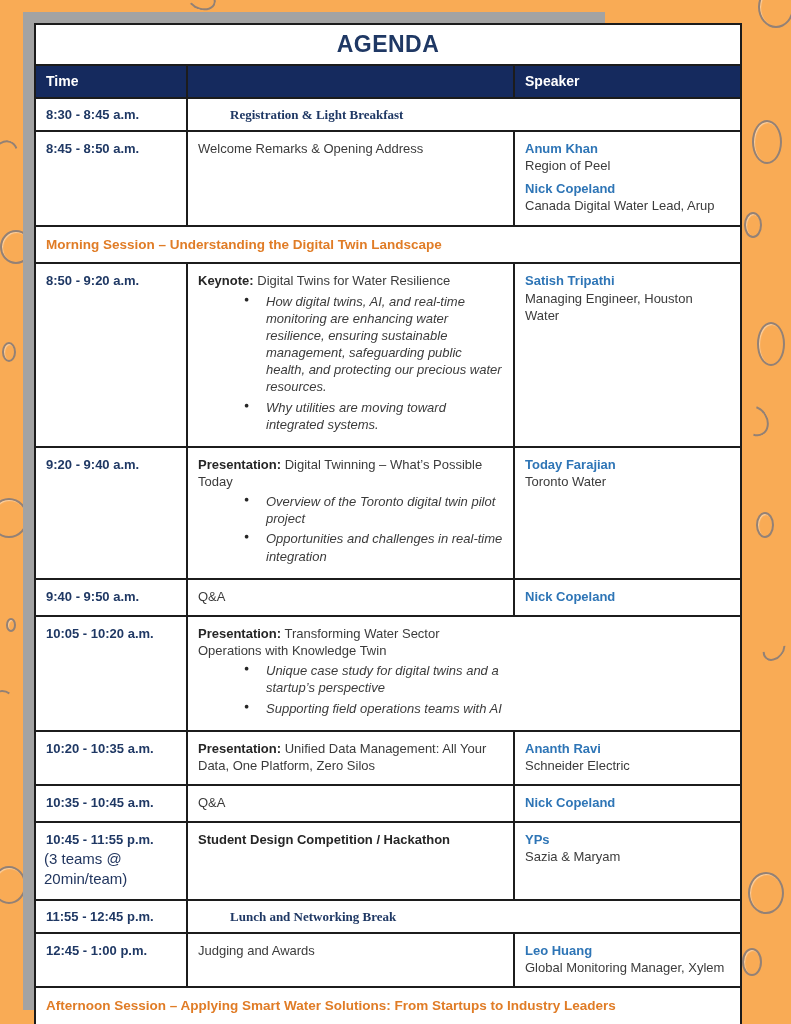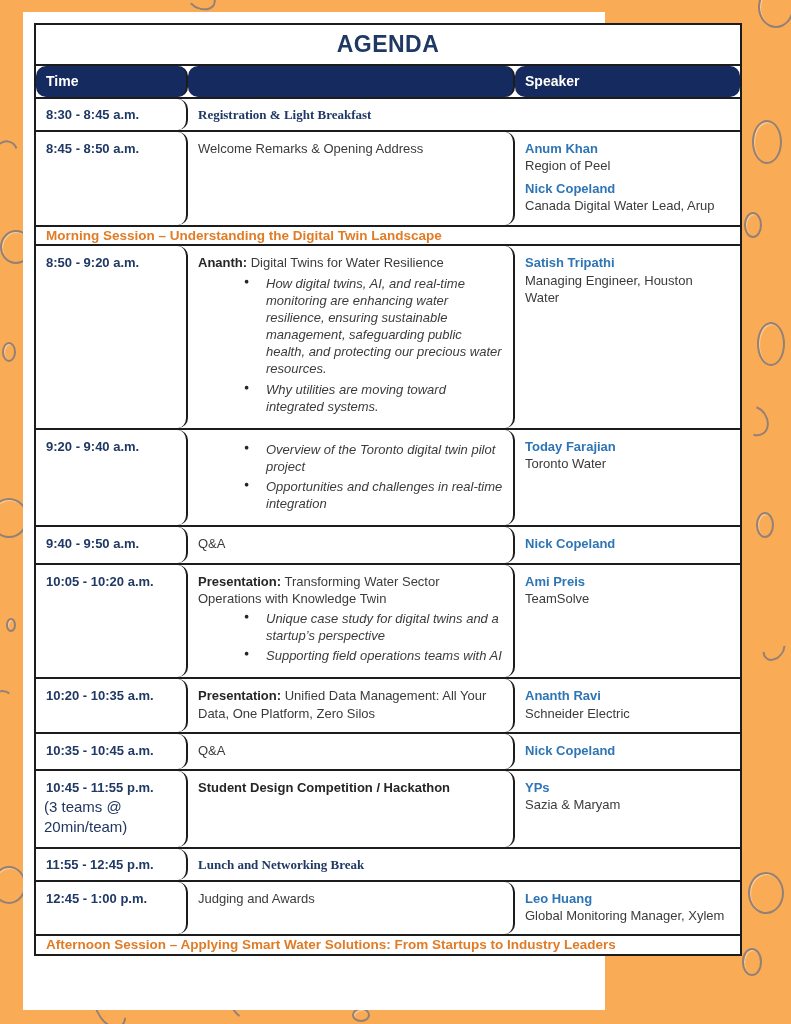--- a/index.html
+++ b/index.html
@@ -26,21 +26,21 @@
     border:2.5px solid rgba(84,104,138,0.62);
     border-radius:50%;
     box-shadow:inset 1px 1px 1px rgba(255,255,255,0.45);
   }
   .drop.arc{border-top-color:transparent;border-left-color:transparent;box-shadow:none;}
   .drop.arc2{border-bottom-color:transparent;border-right-color:transparent;box-shadow:none;}
   .sheet{
     position:absolute;
     left:23px;top:12px;
     width:582px;height:998px;
-    background:#ffffff;
+    background:#a3a3a3;
     padding:11px 11px;
   }
   .agenda-table{
     width:708px;
     border:2.5px solid var(--line);
     background:#fff;
   }
   .title-row{
     border-bottom:2px solid var(--line);
     min-height:41px;
@@ -57,47 +57,46 @@
     grid-template-columns:152px 327px 1fr;
     border-bottom:2px solid var(--line);
   }
   .grid-row:last-child{border-bottom:none;}
   .cell{
     border-right:2px solid var(--line);
     padding:8px 10px 10px 10px;
     font-size:13px;
     line-height:1.32;
     color:var(--body-text);
-    border-radius:10px;
   }
   .cell:last-child{border-right:none;}
   
   .header-row{min-height:33px;}
   .header-row .cell{
     background:var(--navy);
     color:#ffffff;
     font-weight:bold;
     font-size:14px;
     display:flex;align-items:center;
     padding-top:4px;padding-bottom:4px;
   }
   
   .time-cell{color:var(--navy-text);font-weight:bold;}
   .time-note{display:block;font-weight:normal;font-size:15px;color:#22365f;margin-top:1px;margin-left:-2px;}
   
   .span-cell{grid-column:2 / 4;color:var(--navy-text);font-weight:bold;display:flex;align-items:center;padding-top:6px;padding-bottom:6px;font-family:Liberation Serif, serif;}
-  .span-row{min-height:33px;}
+  .span-row{min-height:33px;gap:32px;}
   .span-row .time-cell{display:flex;align-items:center;padding-top:6px;padding-bottom:6px;}
   
   .section-cell{
     grid-column:1 / 4;
     color:var(--orange-accent);
     font-weight:bold;
     font-size:13.5px;
-    padding:0 10px;
+    padding:9px 10px;
   }
   
   .desc-lead{font-weight:bold;color:#262626;}
   .desc-text{color:var(--body-text);}
   .bullets{list-style:none;margin-top:3px;}
   .bullets li{
     position:relative;
     margin:2px 0 3px 46px;
     padding-left:22px;
     font-style:italic;
@@ -175,36 +174,37 @@
                 <span class="speaker-role">Canada Digital Water Lead, Arup</span>
               </div>
             </div>
           </div>
           <div class="grid-row section-row">
             <div class="cell section-cell">Morning Session – Understanding the Digital Twin Landscape</div>
           </div>
           <div class="grid-row item-row">
             <div class="cell time-cell"><span>8:50 - 9:20 a.m.</span></div>
             <div class="cell desc-cell">
-              <div><span class="desc-lead">Ananth:</span><span class="desc-text"> Digital Twins for Water Resilience</span></div>
+              <div><span class="desc-lead">Keynote:</span><span class="desc-text"> Digital Twins for Water Resilience</span></div>
               <ul class="bullets">
                 <li>How digital twins, AI, and real-time monitoring are enhancing water resilience, ensuring sustainable management, safeguarding public health, and protecting our precious water resources.</li>
                 <li>Why utilities are moving toward integrated systems.</li>
               </ul>
             </div>
             <div class="cell speaker-cell">
               <div class="speaker-entry">
                 <span class="speaker-name">Satish Tripathi</span>
                 <span class="speaker-role">Managing Engineer, Houston Water</span>
               </div>
             </div>
           </div>
           <div class="grid-row item-row">
             <div class="cell time-cell"><span>9:20 - 9:40 a.m.</span></div>
             <div class="cell desc-cell">
+              <div><span class="desc-lead">Presentation:</span><span class="desc-text"> Digital Twinning – What’s Possible Today</span></div>
               <ul class="bullets">
                 <li>Overview of the Toronto digital twin pilot project</li>
                 <li>Opportunities and challenges in real-time integration</li>
               </ul>
             </div>
             <div class="cell speaker-cell">
               <div class="speaker-entry">
                 <span class="speaker-name">Today Farajian</span>
                 <span class="speaker-role">Toronto Water</span>
               </div>
@@ -223,26 +223,20 @@
           </div>
           <div class="grid-row item-row">
             <div class="cell time-cell"><span>10:05 - 10:20 a.m.</span></div>
             <div class="cell desc-cell">
               <div><span class="desc-lead">Presentation:</span><span class="desc-text"> Transforming Water Sector Operations with Knowledge Twin</span></div>
               <ul class="bullets">
                 <li>Unique case study for digital twins and a startup’s perspective</li>
                 <li>Supporting field operations teams with AI</li>
               </ul>
             </div>
-            <div class="cell speaker-cell">
-              <div class="speaker-entry">
-                <span class="speaker-name">Ami Preis</span>
-                <span class="speaker-role">TeamSolve</span>
-              </div>
-            </div>
           </div>
           <div class="grid-row item-row">
             <div class="cell time-cell"><span>10:20 - 10:35 a.m.</span></div>
             <div class="cell desc-cell">
               <div><span class="desc-lead">Presentation:</span><span class="desc-text"> Unified Data Management: All Your Data, One Platform, Zero Silos</span></div>
             </div>
             <div class="cell speaker-cell">
               <div class="speaker-entry">
                 <span class="speaker-name">Ananth Ravi</span>
                 <span class="speaker-role">Schneider Electric</span>

